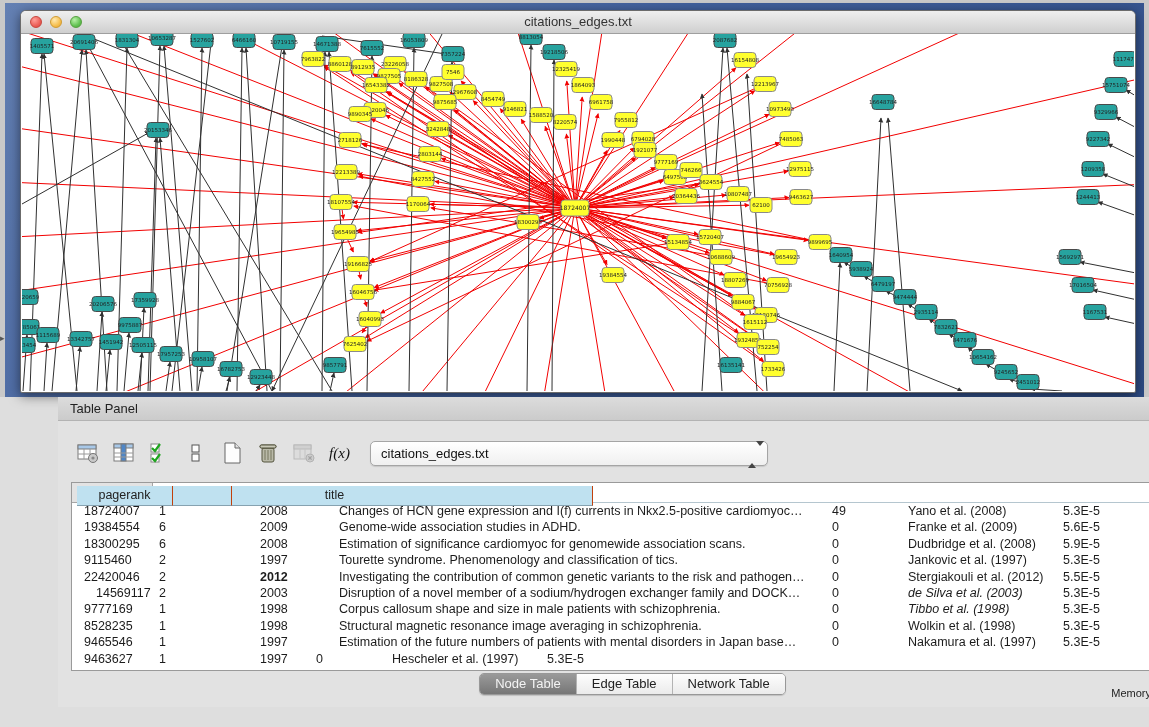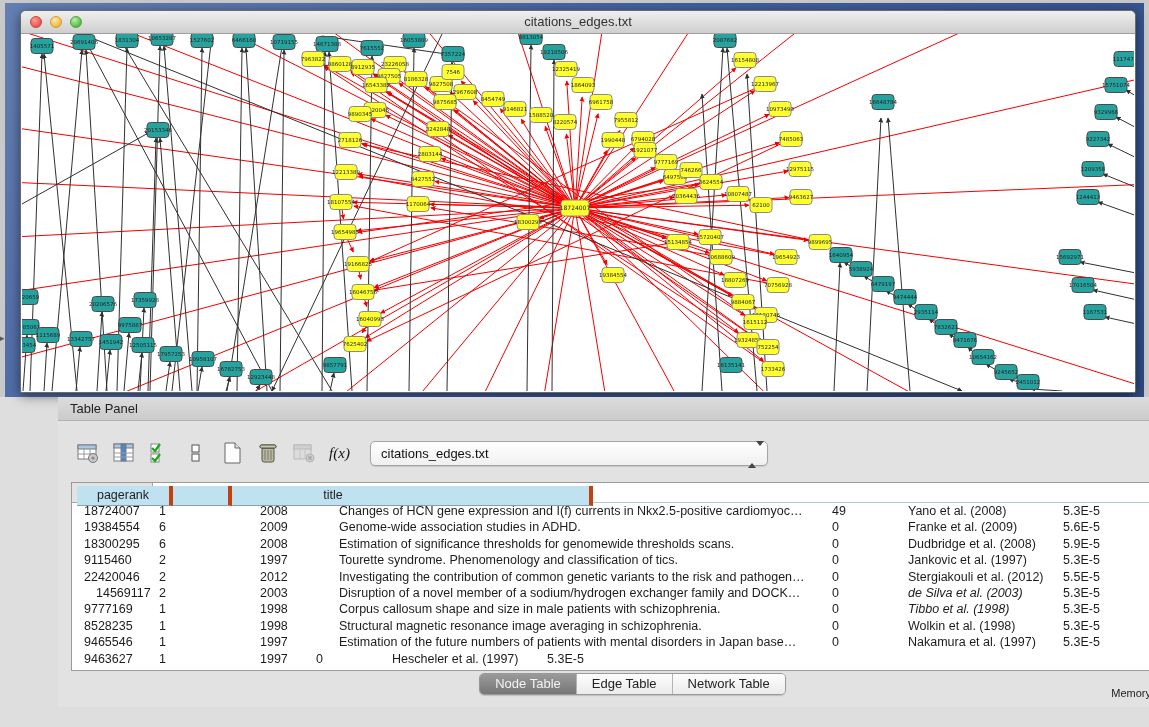--- a/index.html
+++ b/index.html
@@ -42,21 +42,21 @@
   .combo .combo-text{position:absolute;left:10px;top:4px;font-size:13px;color:#111;}
   .combo .arrows{position:absolute;right:10px;top:4px;width:9px;height:15px;}
   .combo .arrows .up{width:0;height:0;border-left:4px solid transparent;border-right:4px solid transparent;
         border-bottom:5px solid #444;margin-bottom:3px;}
   .combo .arrows .down{width:0;height:0;border-left:4px solid transparent;border-right:4px solid transparent;
         border-top:5px solid #444;}
   .tablebox{position:absolute;top:85px;left:13px;width:1127px;height:189px;background:#fff;
             border:1px solid #9a9a9a;box-sizing:border-box;overflow:hidden;}
   .thead{display:flex;height:20px;}
   .hcell{box-sizing:border-box;height:20px;font-size:12.5px;color:#222;text-align:center;
-         line-height:19px;border-right:4px solid #c2410c;border-bottom:1px solid #86a2b0;
+         line-height:19px;border-right:1px solid #c2410c;border-bottom:1px solid #86a2b0;
          overflow:hidden;white-space:nowrap;cursor:pointer;}
   .hcell.blue{background:#bfe1f0;}
   .hcell.plain{background:#e3e3e3;border-right:1px solid #a6a6a6;border-bottom:1px solid #a6a6a6;}
   .hcell.fill{background:#fff;border-right:none;border-bottom:1px solid #b5c6cf;cursor:default;}
   .hcell .sortglyph{font-size:10px;margin-right:3px;}
   .trow{display:flex;height:16.4px;cursor:pointer;}
   .tcell{box-sizing:border-box;font-size:12.5px;color:#1c1c1c;line-height:16.4px;
          overflow:hidden;white-space:nowrap;text-align:left;}
   .vscroll{position:absolute;top:0;right:0;bottom:0;width:15px;background:#f6f6f6;border-left:1px solid #bcbcbc;}
   .vscroll .cap{height:20px;background:#ececec;border-bottom:1px solid #c5c5c5;}
@@ -856,38 +856,38 @@
           <div class="tcell" style="width: 70px; padding-left: 20px;">2009</div>
           <div class="tcell" style="width: 516px; padding-left: 29px;">Genome-wide association studies in ADHD.</div>
           <div class="tcell" style="width: 77px; padding-left: 6px;">0</div>
           <div class="tcell" style="width: 155px; padding-left: 5px;">Franke et al. (2009)</div>
           <div class="tcell" style="width: 96px; padding-left: 5px;">5.6E-5</div>
         </div>
         <div class="trow">
           <div class="tcell" style="width: 81px; padding-left: 12px;">18300295</div>
           <div class="tcell" style="width: 87px; padding-left: 6px;">6</div>
           <div class="tcell" style="width: 70px; padding-left: 20px;">2008</div>
-          <div class="tcell" style="width: 516px; padding-left: 29px;">Estimation of significance thresholds for genomewide thresholds scans.</div>
+          <div class="tcell" style="width: 516px; padding-left: 29px;">Estimation of significance cardiomyoc for genomewide association scans.</div>
           <div class="tcell" style="width: 77px; padding-left: 6px;">0</div>
           <div class="tcell" style="width: 155px; padding-left: 5px;">Dudbridge et al. (2008)</div>
           <div class="tcell" style="width: 96px; padding-left: 5px;">5.9E-5</div>
         </div>
         <div class="trow">
           <div class="tcell" style="width: 81px; padding-left: 12px;">9115460</div>
           <div class="tcell" style="width: 87px; padding-left: 6px;">2</div>
           <div class="tcell" style="width: 70px; padding-left: 20px;">1997</div>
           <div class="tcell" style="width: 516px; padding-left: 29px;">Tourette syndrome. Phenomenology and classification of tics.</div>
           <div class="tcell" style="width: 77px; padding-left: 6px;">0</div>
           <div class="tcell" style="width: 155px; padding-left: 5px;">Jankovic et al. (1997)</div>
           <div class="tcell" style="width: 96px; padding-left: 5px;">5.3E-5</div>
         </div>
         <div class="trow">
           <div class="tcell" style="width: 81px; padding-left: 12px;">22420046</div>
           <div class="tcell" style="width: 87px; padding-left: 6px;">2</div>
-          <div class="tcell" style="width: 70px; padding-left: 20px;">2012</div>
+          <div class="tcell" style="width: 70px; padding-left: 20px; font-weight: bold;">2012</div>
           <div class="tcell" style="width: 516px; padding-left: 29px;">Investigating the contribution of common genetic variants to the risk and pathogen…</div>
           <div class="tcell" style="width: 77px; padding-left: 6px;">0</div>
           <div class="tcell" style="width: 155px; padding-left: 5px;">Stergiakouli et al. (2012)</div>
           <div class="tcell" style="width: 96px; padding-left: 5px;">5.5E-5</div>
         </div>
         <div class="trow">
           <div class="tcell" style="width: 81px; padding-left: 24px;">14569117</div>
           <div class="tcell" style="width: 87px; padding-left: 6px;">2</div>
           <div class="tcell" style="width: 70px; padding-left: 20px;">2003</div>
           <div class="tcell" style="width: 516px; padding-left: 29px;">Disruption of a novel member of a sodium/hydrogen exchanger family and DOCK…</div>

